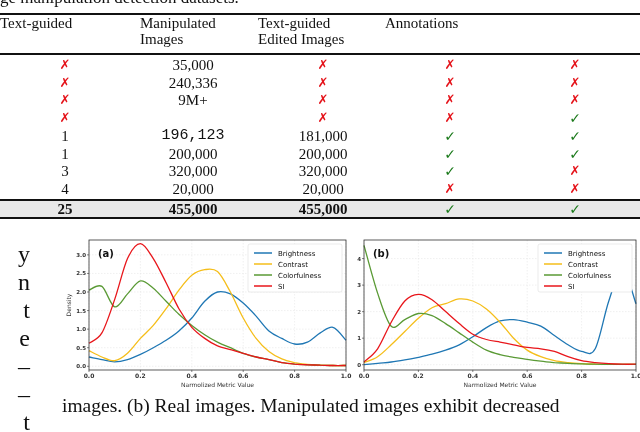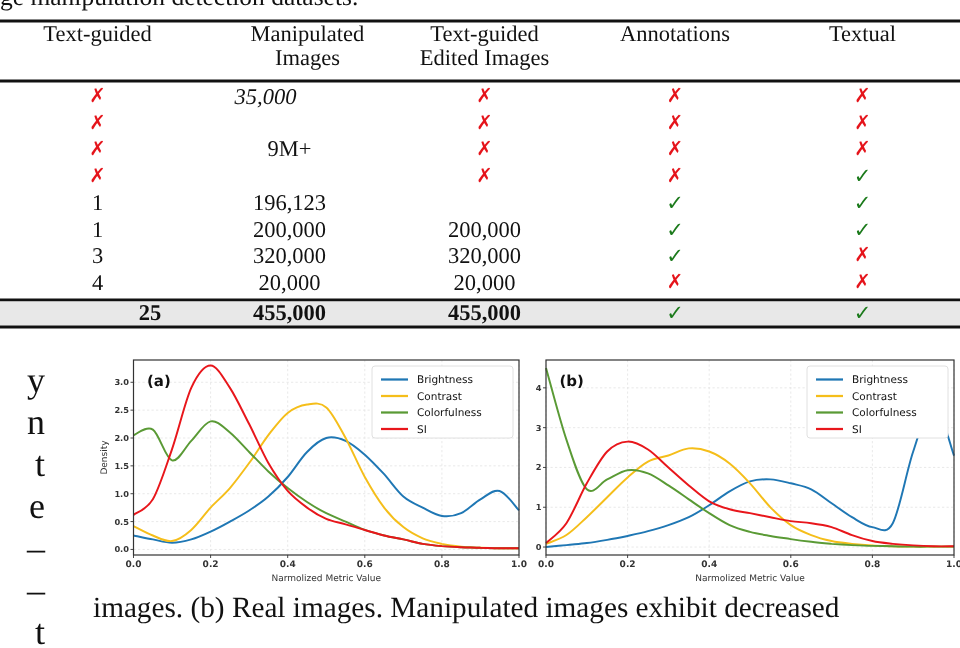--- a/index.html
+++ b/index.html
@@ -1,20 +1,20 @@
 <!DOCTYPE html>
 <html><head>
 <meta charset="utf-8">
 <style>
   html, body { margin:0; padding:0; background:#ffffff; }
   body { width:640px; height:432px; position:relative; overflow:hidden; font-family:"Liberation Serif", serif; color:#111; }
   .top-cut { position:absolute; left:0; top:-12px; font-size:17px; white-space:nowrap; }
   .rule-thick { position:absolute; left:0; width:640px; height:2px; background:#111; }
   .rule-thin { position:absolute; left:0; width:640px; height:1px; background:#111; }
-  .hdr { position:absolute; top:15px; text-align:center; font-size:15px; line-height:16px; }
+  .hdr { position:absolute; top:15px; text-align:left; font-size:15px; line-height:16px; }
   .row { position:absolute; left:0; width:640px; height:16px; }
   .cell { position:absolute; text-align:center; font-size:15px; line-height:16px; }
   .x { color:#e5141b; font-family:"DejaVu Sans", sans-serif; font-size:13px; font-weight:bold; font-style:italic; }
   .ck { color:#1b7a1b; font-family:"DejaVu Sans", sans-serif; font-size:14px; }
   .total { background:#e8e8e8; font-weight:bold; }
   .left-text { position:absolute; left:0; top:240px; width:30px; font-size:24px; line-height:28px; text-align:right; }
   .left-text span { display:block; }
   .chart { position:absolute; }
   .caption { position:absolute; left:62px; top:394px; font-size:19.5px; line-height:24px; white-space:nowrap; }
 </style>
@@ -34,55 +34,56 @@
       <div>Images</div>
   </div>
   <div class="hdr" style="left:258px;width:130px;">
     <div>Text-guided</div>
       <div>Edited Images</div>
   </div>
   <div class="hdr" style="left:385px;width:130px;">
     <div>Annotations</div>
   </div>
   <div class="hdr" style="left:510px;width:130px;">
-    <div>Textual</div>
   </div>
 
   <div class="rule-thin" style="top:53px;height:2px;"></div>
 
   <div id="rows">
       <div class="row" style="top: 57px;">
         <div class="cell x" style="left: 0px; width: 130px;">✗</div>
-        <div class="cell" style="left: 112px; width: 130px; font-style: italic;">35,000</div>
+        <div class="cell" style="left: 128px; width: 130px;">35,000</div>
         <div class="cell x" style="left: 258px; width: 130px;">✗</div>
         <div class="cell x" style="left: 385px; width: 130px;">✗</div>
         <div class="cell x" style="left: 510px; width: 130px;">✗</div>
       </div>
       <div class="row" style="top: 74.7px;">
         <div class="cell x" style="left: 0px; width: 130px;">✗</div>
+        <div class="cell" style="left: 128px; width: 130px;">240,336</div>
         <div class="cell x" style="left: 258px; width: 130px;">✗</div>
         <div class="cell x" style="left: 385px; width: 130px;">✗</div>
         <div class="cell x" style="left: 510px; width: 130px;">✗</div>
       </div>
       <div class="row" style="top: 92.4px;">
         <div class="cell x" style="left: 0px; width: 130px;">✗</div>
         <div class="cell" style="left: 128px; width: 130px;">9M+</div>
         <div class="cell x" style="left: 258px; width: 130px;">✗</div>
         <div class="cell x" style="left: 385px; width: 130px;">✗</div>
         <div class="cell x" style="left: 510px; width: 130px;">✗</div>
       </div>
       <div class="row" style="top: 110.1px;">
         <div class="cell x" style="left: 0px; width: 130px;">✗</div>
         <div class="cell x" style="left: 258px; width: 130px;">✗</div>
         <div class="cell x" style="left: 385px; width: 130px;">✗</div>
         <div class="cell ck" style="left: 510px; width: 130px;">✓</div>
       </div>
       <div class="row" style="top: 127.8px;">
         <div class="cell" style="left: 0px; width: 130px;">1</div>
-        <div class="cell" style="left: 128px; width: 130px;">196,123</div>
+        <div class="cell" style="left: 128px; width: 130px; font-family: Liberation Mono, monospace;">196,123</div>
+        <div class="cell" style="left: 258px; width: 130px;">181,000</div>
         <div class="cell ck" style="left: 385px; width: 130px;">✓</div>
         <div class="cell ck" style="left: 510px; width: 130px;">✓</div>
       </div>
       <div class="row" style="top: 145.5px;">
         <div class="cell" style="left: 0px; width: 130px;">1</div>
         <div class="cell" style="left: 128px; width: 130px;">200,000</div>
         <div class="cell" style="left: 258px; width: 130px;">200,000</div>
         <div class="cell ck" style="left: 385px; width: 130px;">✓</div>
         <div class="cell ck" style="left: 510px; width: 130px;">✓</div>
       </div>
@@ -97,21 +98,21 @@
         <div class="cell" style="left: 0px; width: 130px;">4</div>
         <div class="cell" style="left: 128px; width: 130px;">20,000</div>
         <div class="cell" style="left: 258px; width: 130px;">20,000</div>
         <div class="cell x" style="left: 385px; width: 130px;">✗</div>
         <div class="cell x" style="left: 510px; width: 130px;">✗</div>
       </div>
     </div>
 
   <div class="rule-thick" style="top:199px;"></div>
   <div class="row total" style="top:201px;height:16px;">
-    <div class="cell" style="left:0;width:130px;margin-left:35px;">25</div>
+    <div class="cell" style="left:0;width:130px;">25</div>
     <div class="cell" style="left:128px;width:130px;">455,000</div>
     <div class="cell" style="left:258px;width:130px;">455,000</div>
     <div class="cell ck" style="left:385px;width:130px;">✓</div>
     <div class="cell ck" style="left:510px;width:130px;">✓</div>
   </div>
   <div class="rule-thick" style="top:217px;"></div>
 </div>
 
 <div class="left-text">
   <span>y</span>

